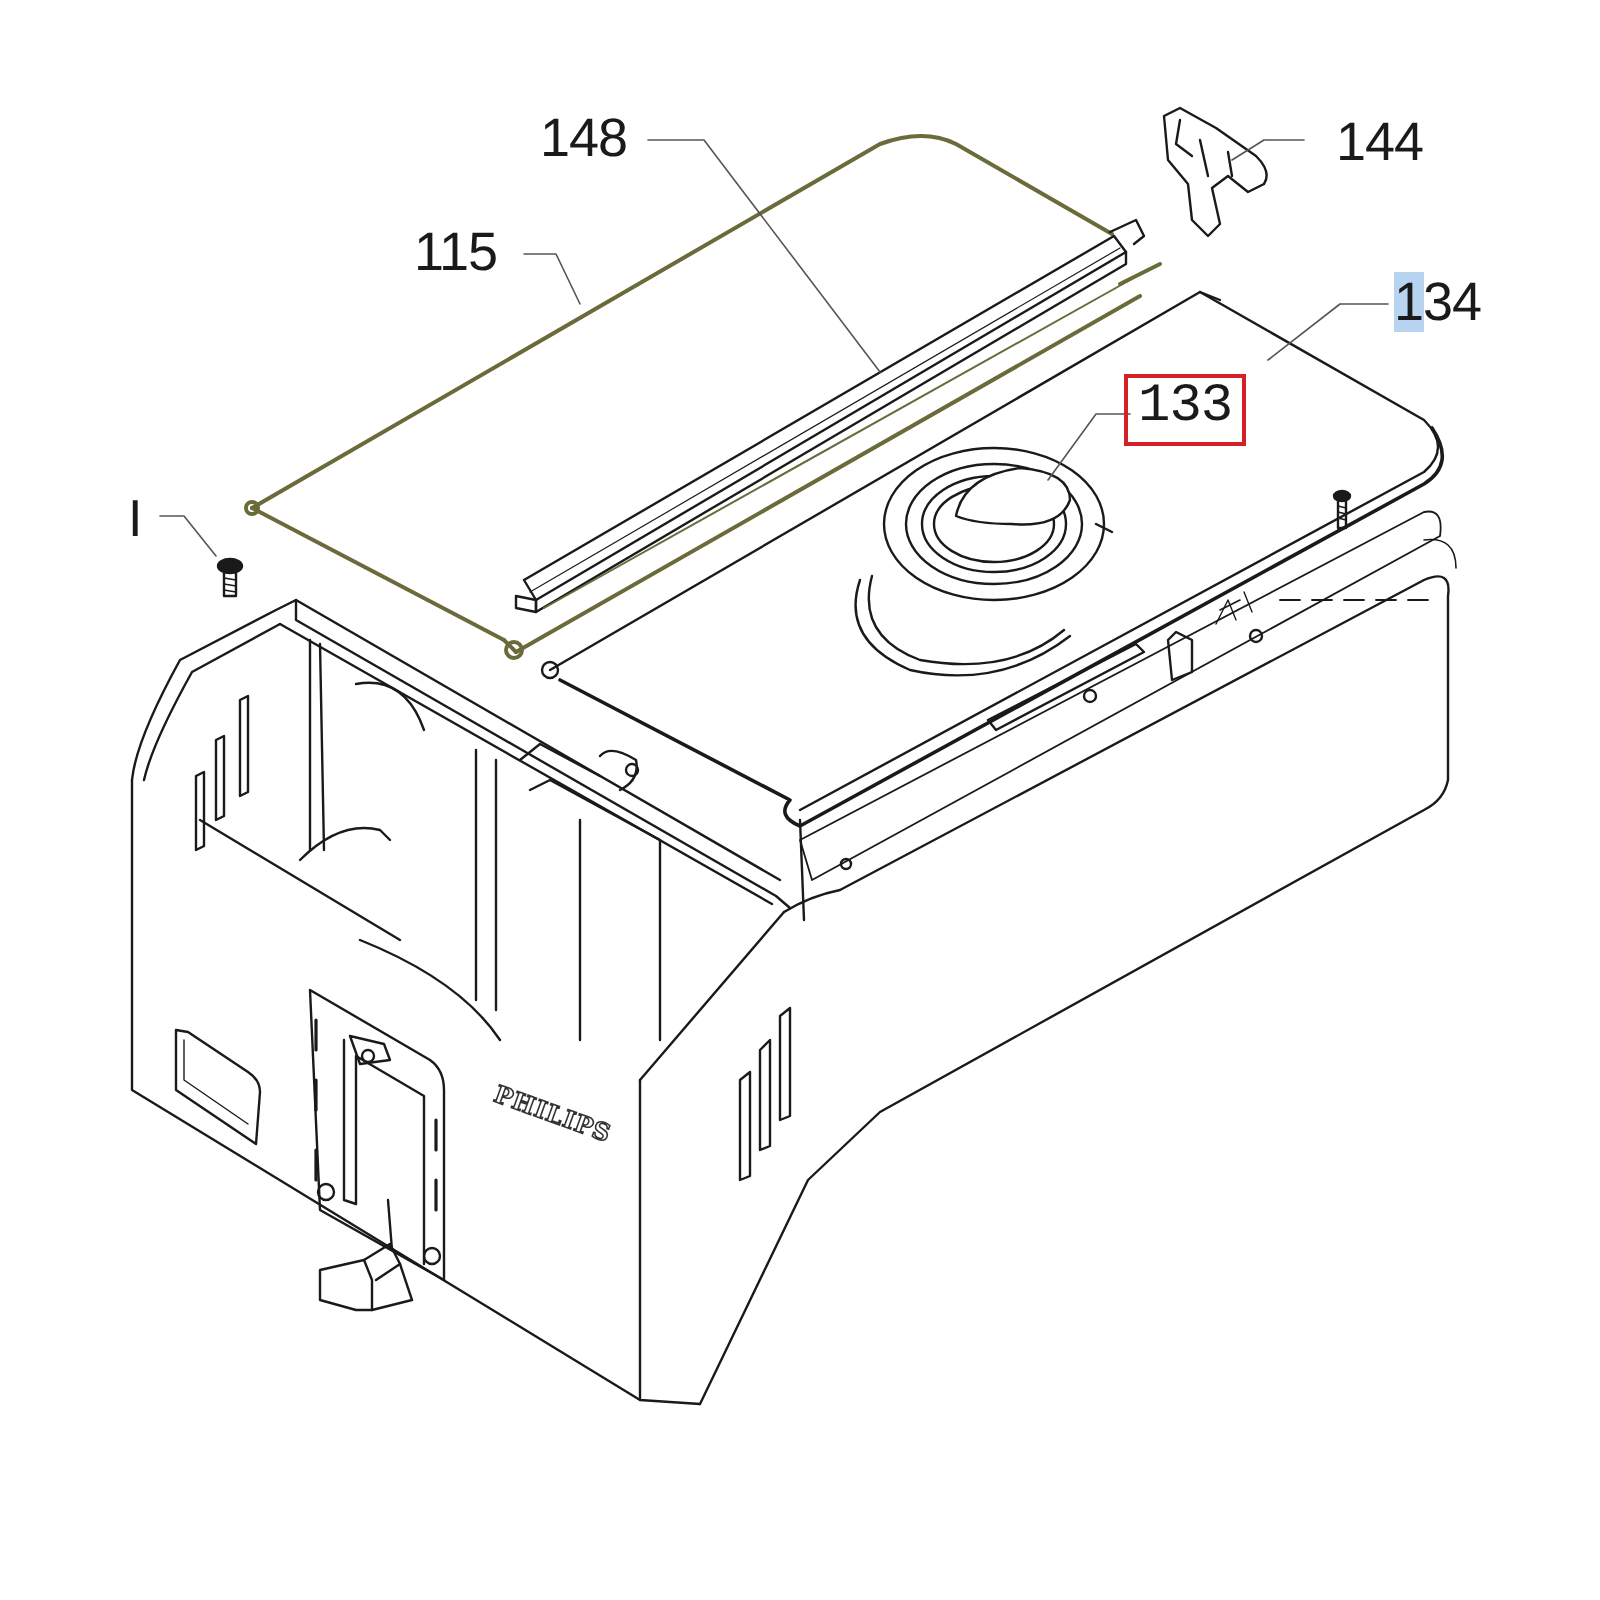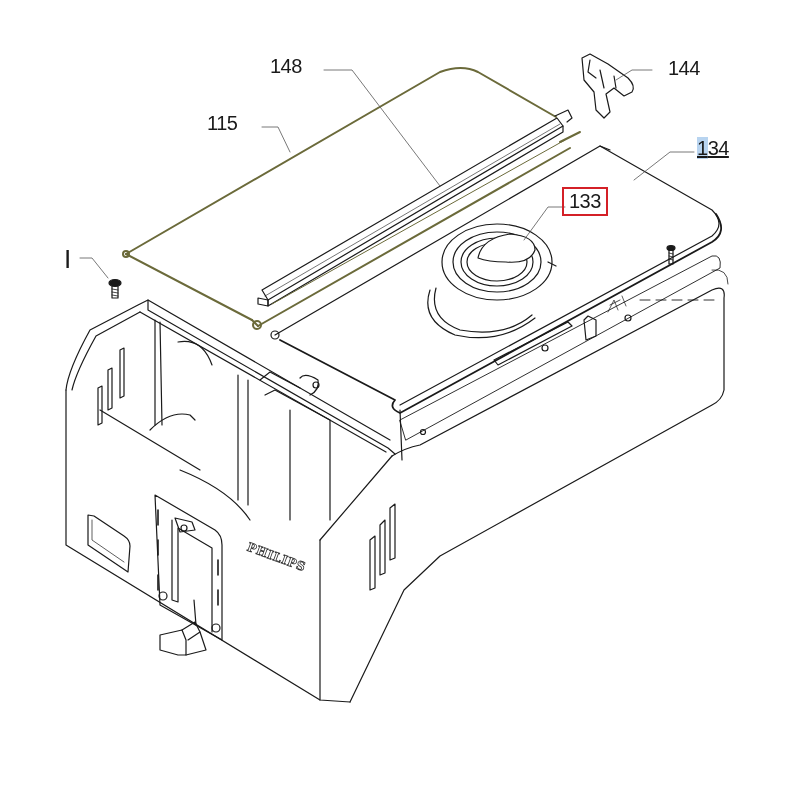--- a/index.html
+++ b/index.html
@@ -1,21 +1,21 @@
 <!DOCTYPE html>
 <html><head>
   <meta charset="utf-8">
   <style>
     html, body { margin: 0; padding: 0; background: #ffffff; }
     body { width: 800px; height: 800px; overflow: hidden; position: relative; font-family: "DejaVu Sans", sans-serif; }
     #diagram { position: absolute; left: 0; top: 0; width: 800px; height: 800px; }
     .label {
       position: absolute;
       font-family: "Liberation Sans", "DejaVu Sans", sans-serif;
-      font-size: 20px;
+      font-size: 27px;
       color: #1a1a1a;
       line-height: 1;
       letter-spacing: -0.5px;
     }
     .label.highlight {
       border: 2.5px solid #d42027;
       padding: 2px 5px 3px 5px;
     }
     .label .sel { background: #b8d4f0; }
     .brand {
@@ -166,17 +166,17 @@
       <path d="M694 152 L670 152 L634 180"></path>
       <path d="M565 207 L548 207 L524 240"></path>
       <path d="M80 258 L92 258 L108 278"></path>
     </g>
   </g>
 </svg>
 
 <div class="label" style="left:270px; top:56px;">148</div>
 <div class="label" style="left:207px; top:113px;">115</div>
 <div class="label" style="left:668px; top:58px;">144</div>
-<div class="label" style="left:697px; top:138px;text-decoration:underline;"><span class="sel">1</span><span>34</span></div>
-<div class="label highlight" style="left:562px; top:187px;">133</div>
+<div class="label" style="left:697px; top:138px;"><span class="sel">1</span><span>34</span></div>
+<div class="label highlight" style="left:562px; top:187px;font-family:Liberation Mono, monospace;">133</div>
 <div class="label" style="left:64px; top:246px; font-size:26px;">I</div>
 
 <div class="brand" style="left:250px; top:540px;">PHILIPS</div>
 
 </body></html>

